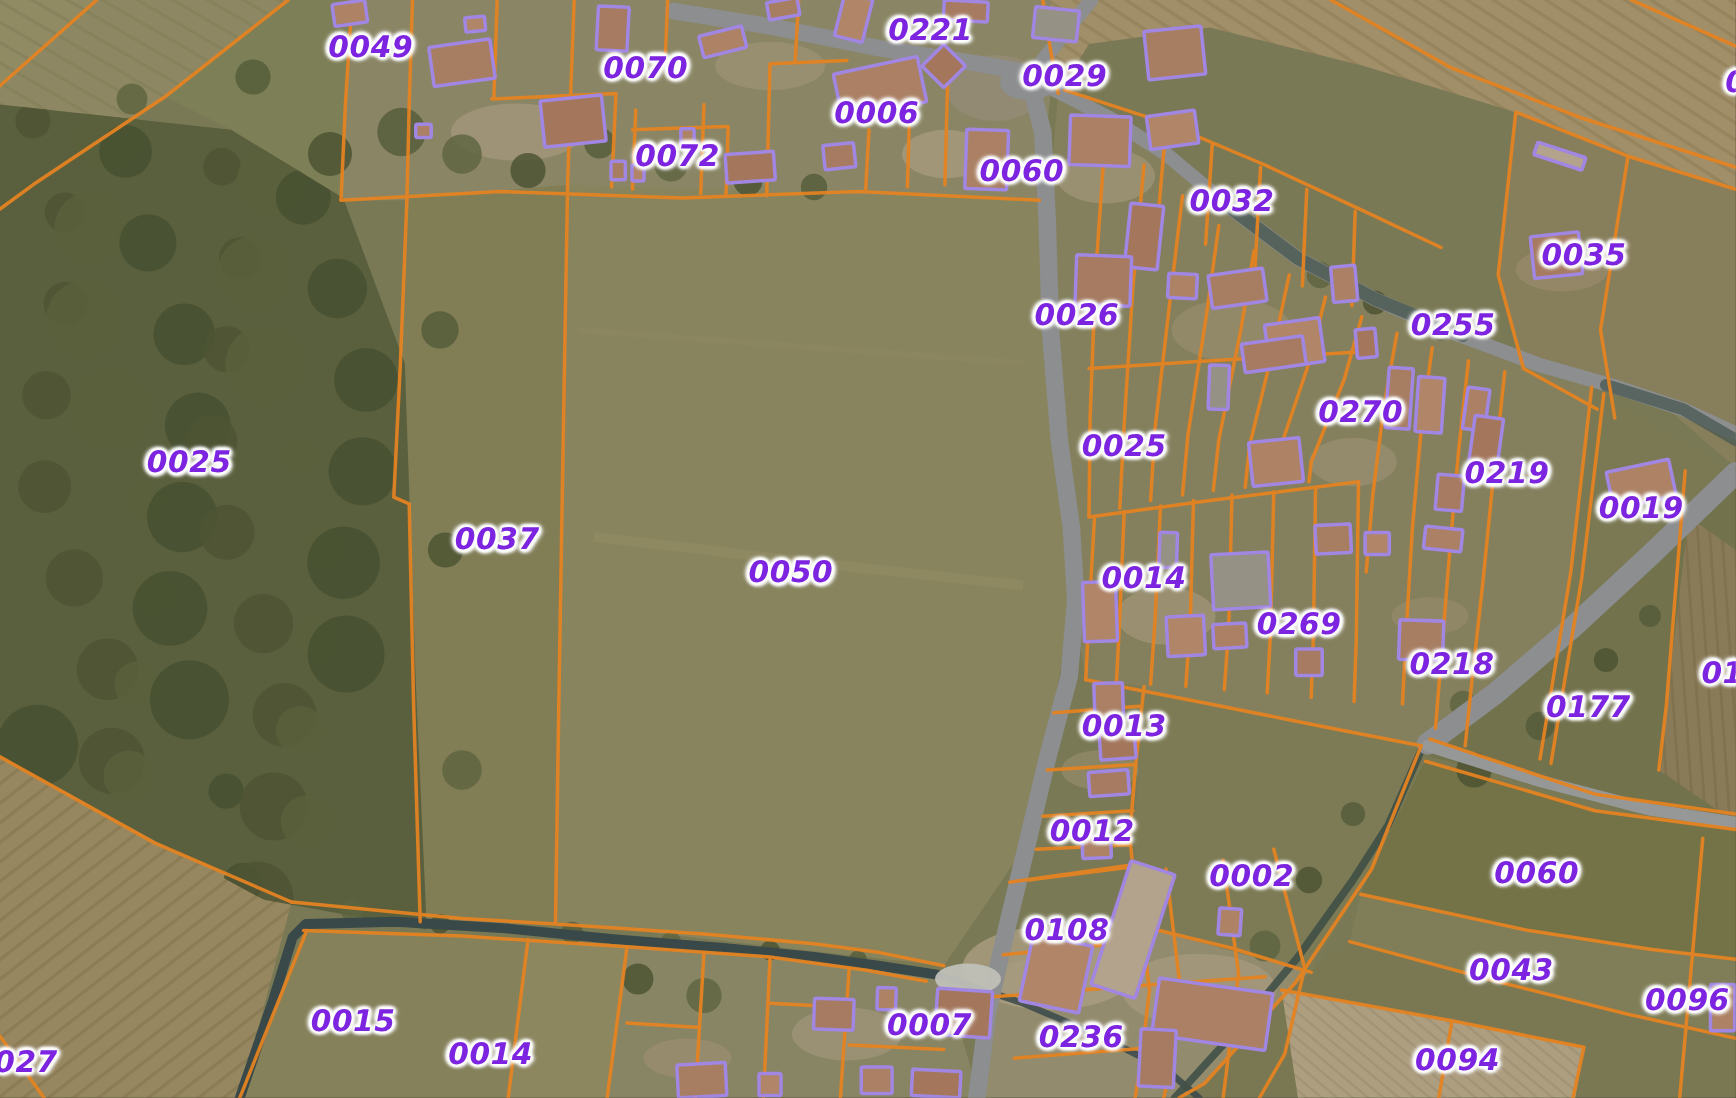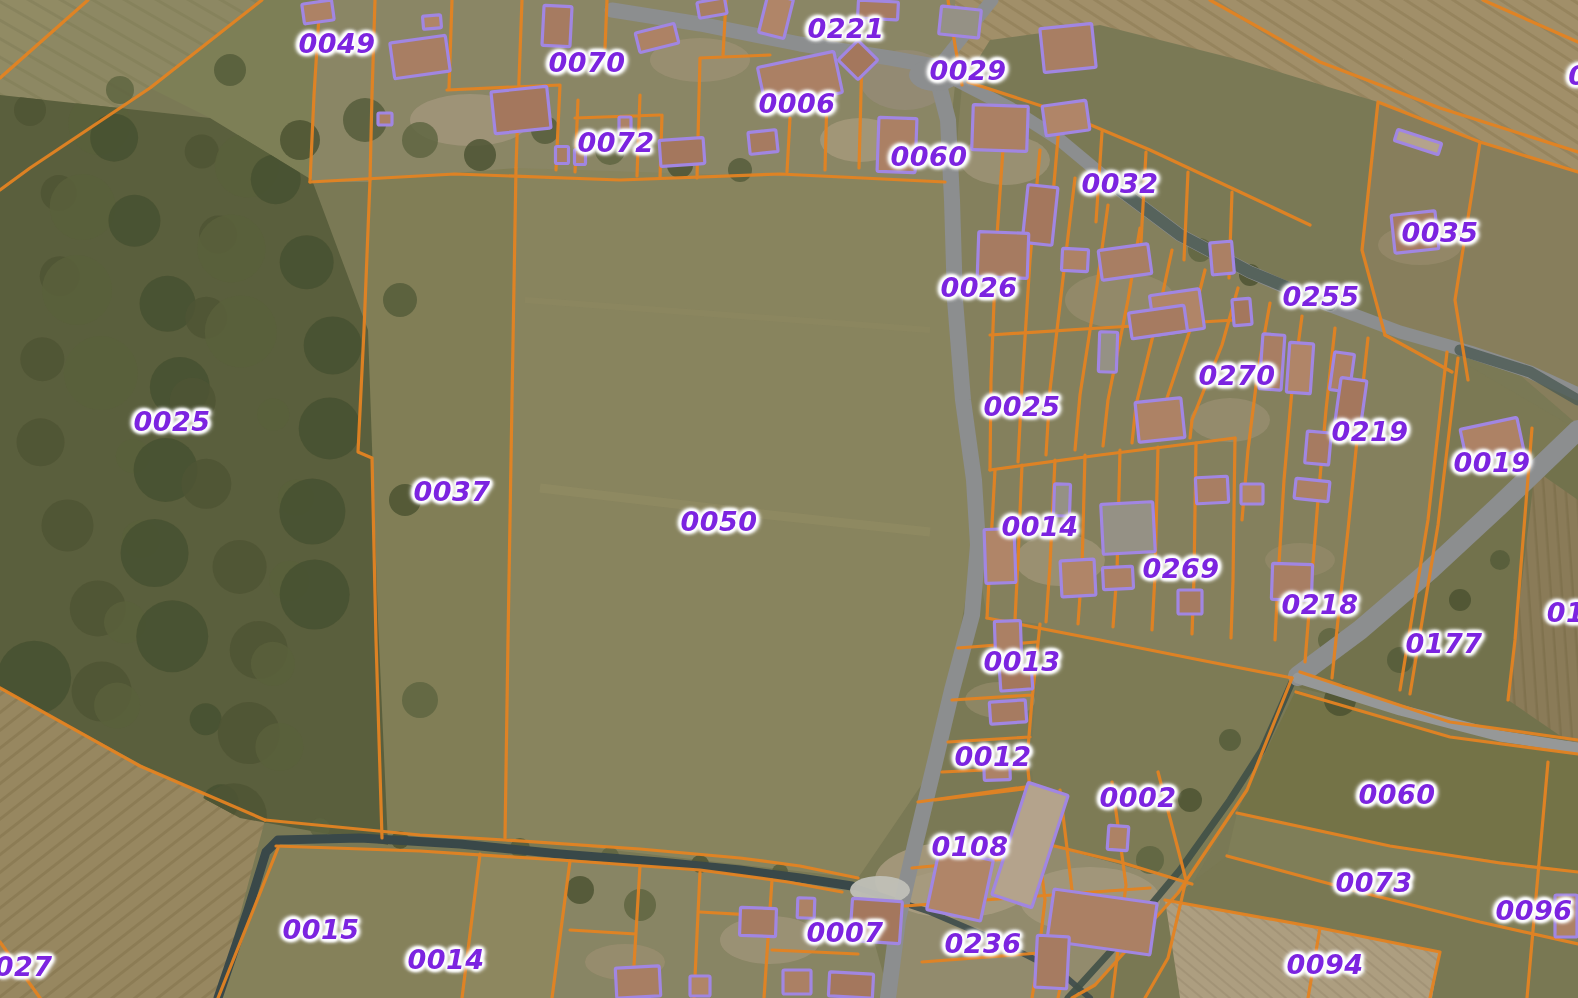--- a/index.html
+++ b/index.html
@@ -341,21 +341,21 @@
       <span class="parcel-label" style="left: 1040px; top: 526px;">0014</span>
       <span class="parcel-label" style="left: 1181px; top: 542px; margin-top: 26px;">0269</span>
       <span class="parcel-label" style="left: 1320px; top: 604px;">0218</span>
       <span class="parcel-label" style="left: 1566px; top: 612px;">01</span>
       <span class="parcel-label" style="left: 1444px; top: 643px; text-align: right;">0177</span>
       <span class="parcel-label" style="left: 1012px; top: 661px; padding-left: 20px;">0013</span>
       <span class="parcel-label" style="left: 993px; top: 756px;">0012</span>
       <span class="parcel-label" style="left: 1397px; top: 794px;">0060</span>
       <span class="parcel-label" style="left: 1138px; top: 797px;">0002</span>
       <span class="parcel-label" style="left: 970px; top: 846px;">0108</span>
-      <span class="parcel-label" style="left: 1374px; top: 882px;">0073</span>
+      <span class="parcel-label" style="left: 1374px; top: 882px;">0043</span>
       <span class="parcel-label" style="left: 1534px; top: 910px;">0096</span>
       <span class="parcel-label" style="left: 321px; top: 929px;">0015</span>
       <span class="parcel-label" style="left: 845px; top: 932px;">0007</span>
       <span class="parcel-label" style="left: 983px; top: 943px;">0236</span>
       <span class="parcel-label" style="left: 446px; top: 959px;">0014</span>
       <span class="parcel-label" style="left: 1325px; top: 964px;">0094</span>
       <span class="parcel-label" style="left: 14px; top: 966px;">0027</span>
       <span class="parcel-label" style="left: 1578px; top: 75px;">0</span>
     </div>
 </div>

